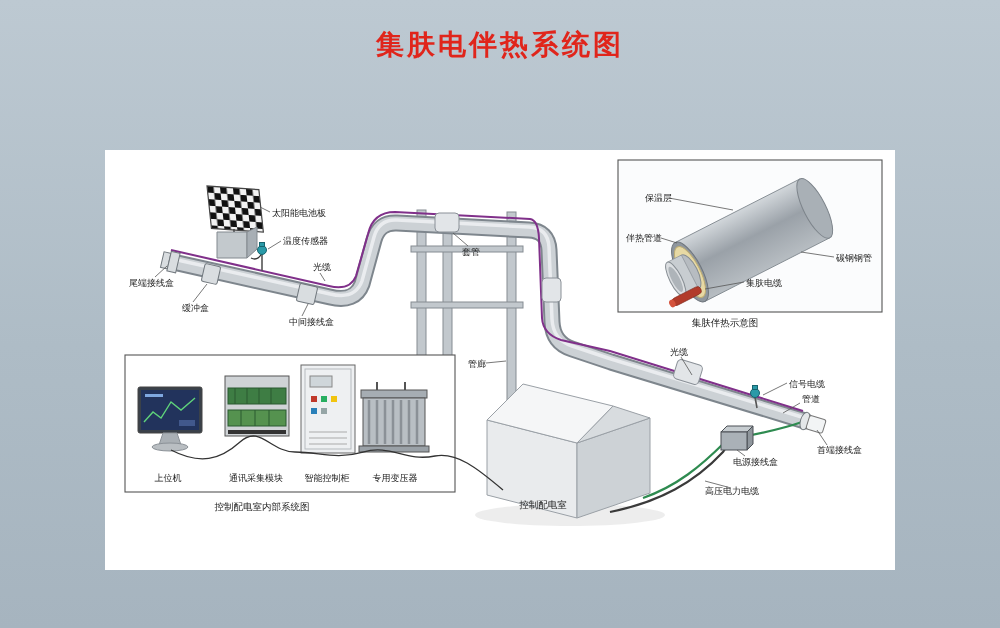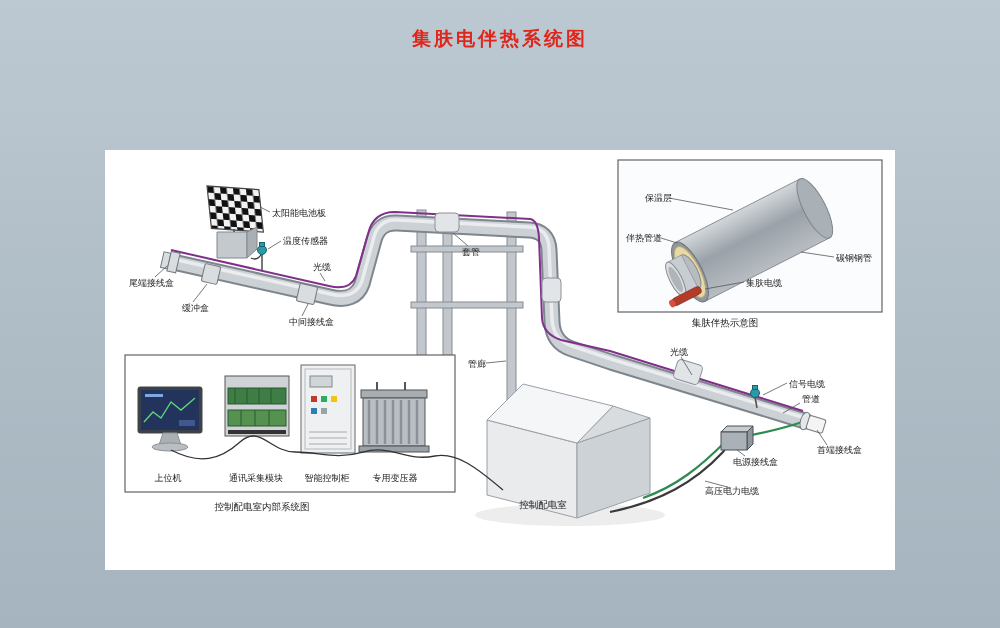--- a/index.html
+++ b/index.html
@@ -9,21 +9,21 @@
     --green-cable:#2e8b50;
   }
   html,body{margin:0;padding:0;}
   .stage{
     position:relative;width:1000px;height:628px;overflow:hidden;
     background:linear-gradient(180deg,#bdc9d2 0%,#aebcc6 55%,#a6b4bf 100%);
     font-family:"Liberation Sans", sans-serif;
   }
   .page-title{
     position:absolute;top:26px;left:0;width:100%;
-    text-align:center;font-size:19px;font-weight:bold;
+    text-align:center;font-size:28px;font-weight:bold;
     color:var(--title);letter-spacing:3px;margin:0;
   }
   .diagram-panel{
     position:absolute;left:105px;top:150px;width:790px;height:420px;
     background:#ffffff;
   }
   svg{display:block}
   .lbl{font-size:9px;fill:#1a1a1a}
   .cap{font-size:9.5px;fill:#1a1a1a}
   .leader{stroke:#555;stroke-width:.8;fill:none}

